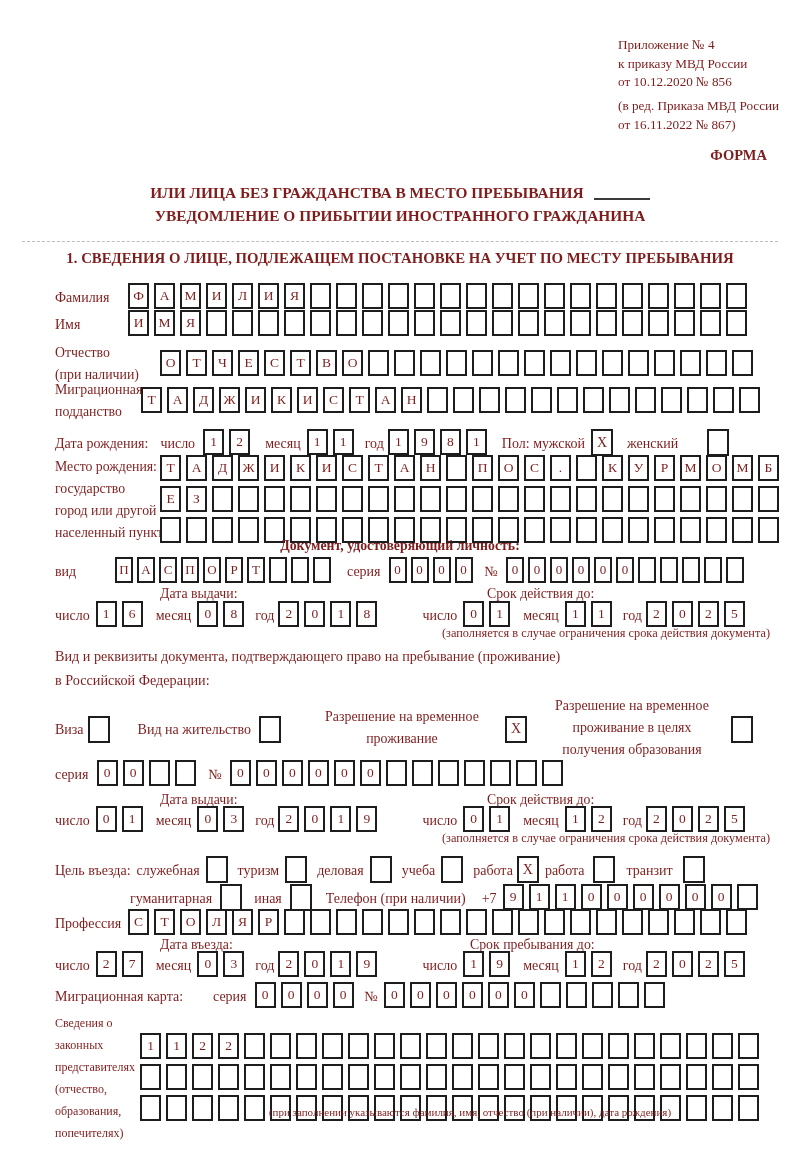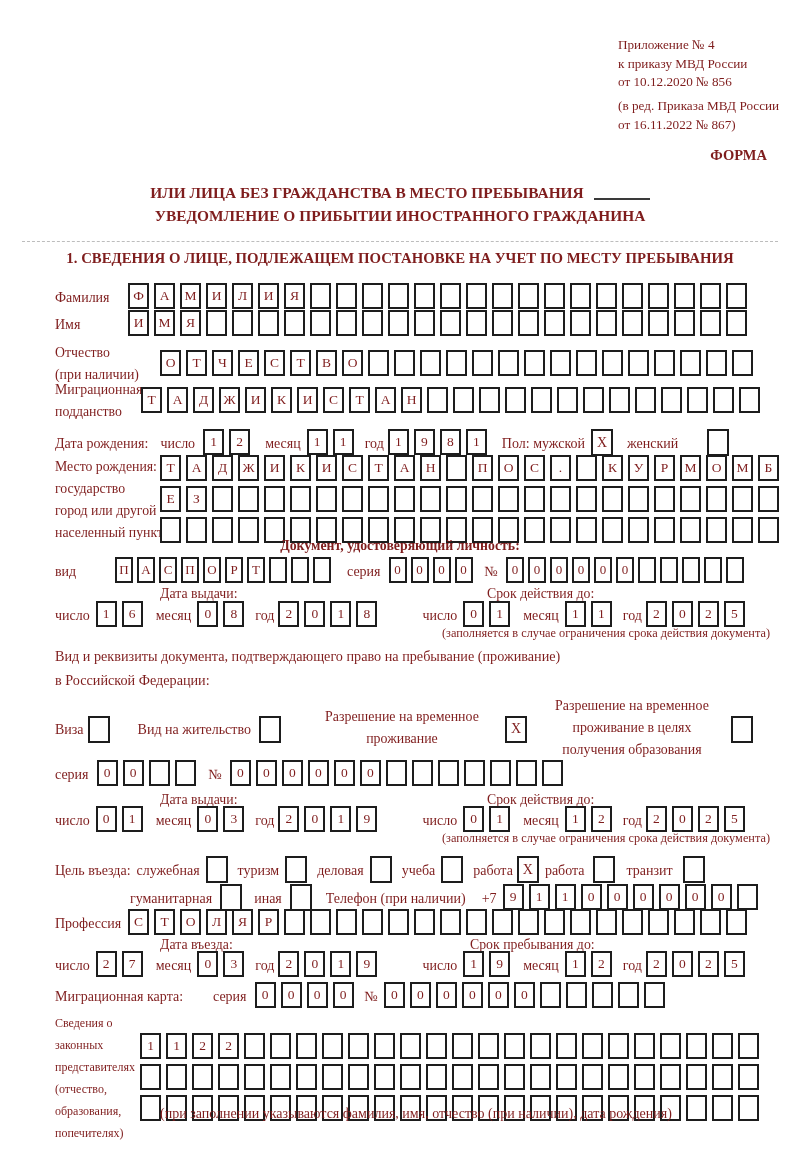--- a/index.html
+++ b/index.html
@@ -682,15 +682,15 @@
           <span class="cell"></span>
           <span class="cell"></span>
           <span class="cell"></span>
           <span class="cell"></span>
           <span class="cell"></span>
           <span class="cell"></span>
         </span>
     </div>
   </div>
 
-  <div class="abs" style="left:160px;top:1106px;width:620px;text-align:left;font-size:14px">(при заполнении указываются фамилия, имя, отчество (при наличии), дата рождения)</div>
+  <div class="abs" style="left:160px;top:1106px;width:620px;text-align:center;font-size:11px">(при заполнении указываются фамилия, имя, отчество (при наличии), дата рождения)</div>
 
 </div>
 
 </body></html>

